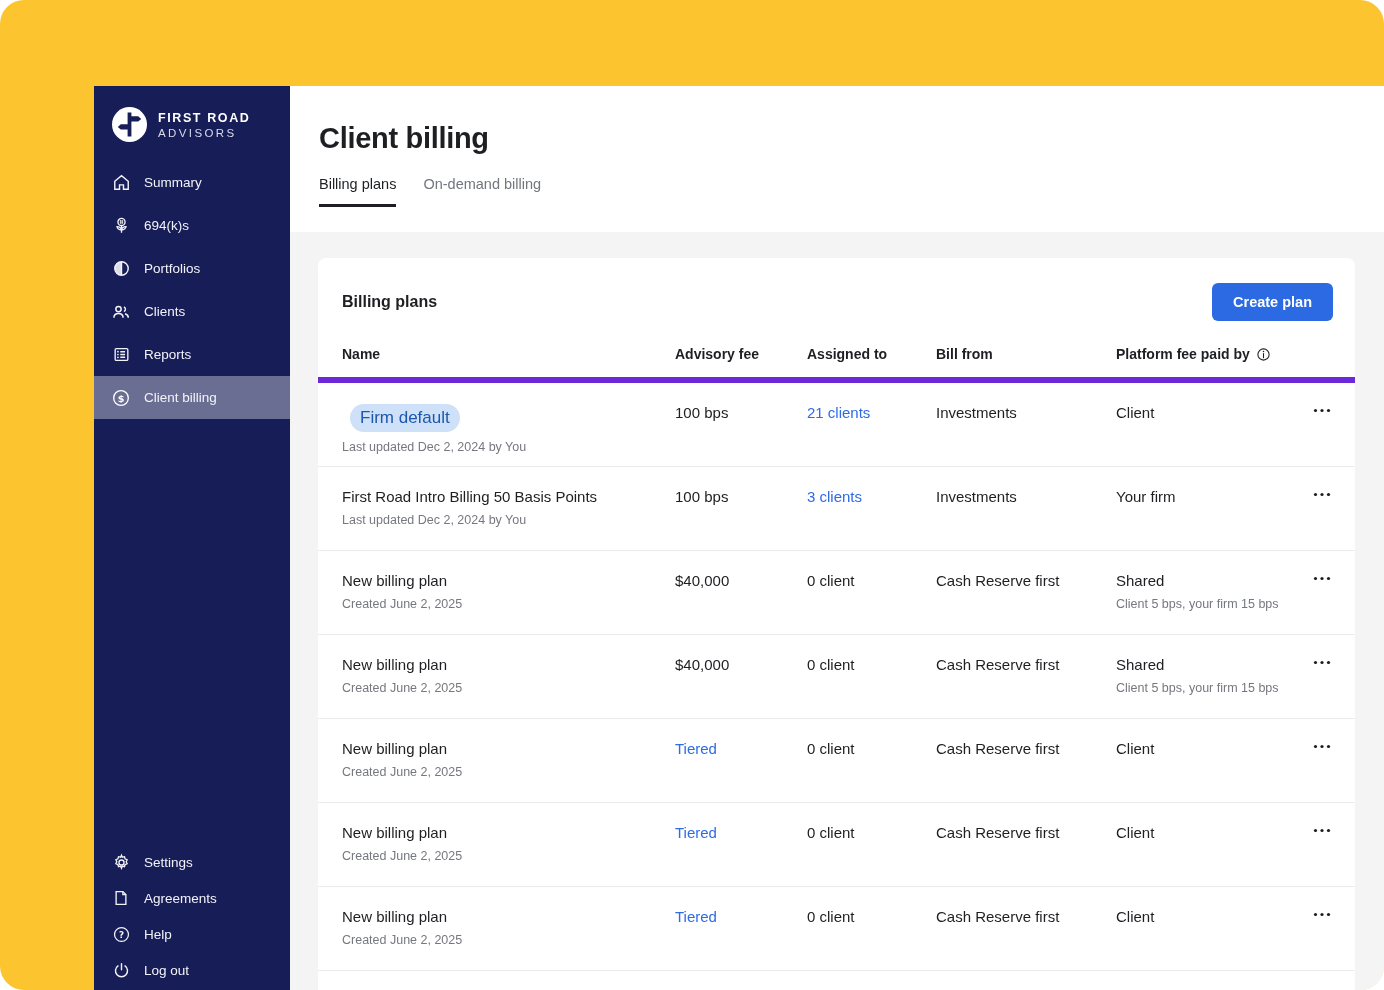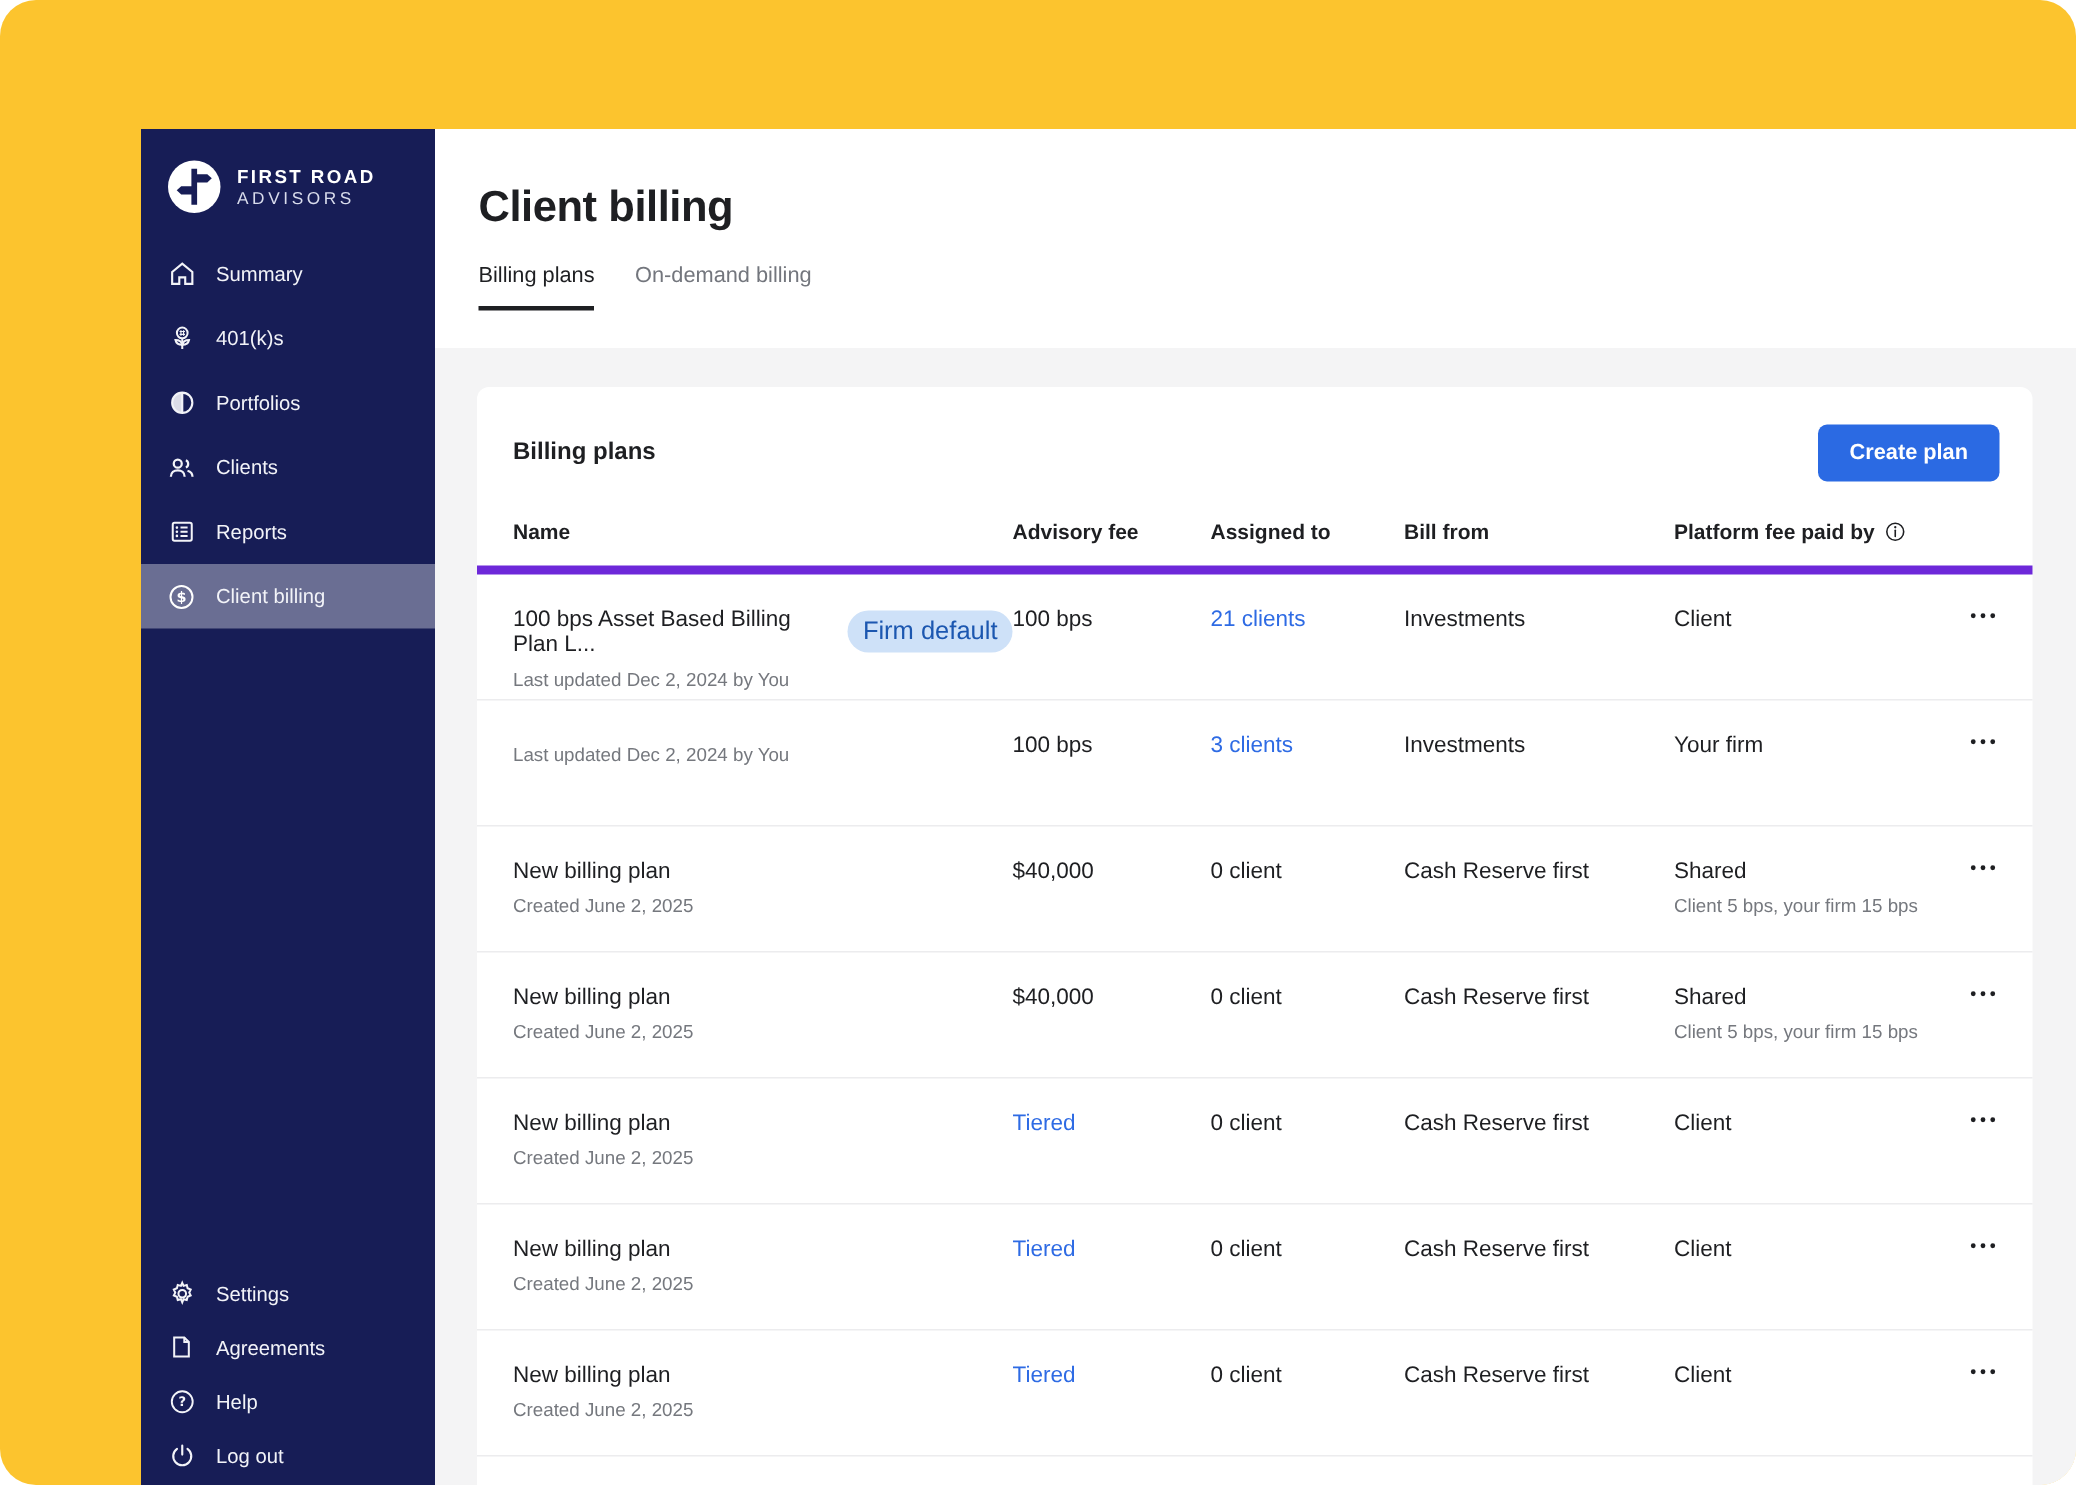--- a/index.html
+++ b/index.html
@@ -96,21 +96,21 @@
       <div class="nav-item">
         <span class="ico">
           <svg width="19" height="19" viewBox="0 0 24 24" fill="none" stroke="#F2F3F8" stroke-width="1.7">
             <circle cx="12" cy="7.5" r="4.5"></circle>
             <path d="M9.7 6.3 h4.6 M9.7 8.7 h4.6 M10.9 5.2 v4.7 M13.1 5.2 v4.7" stroke-width="1"></path>
             <path d="M12 12 V21"></path>
             <path d="M12 17.5 C9 17.5 6.8 16 6.3 13.5 C9.3 13.5 11.5 15 12 17.5 Z"></path>
             <path d="M12 17.5 C15 17.5 17.2 16 17.7 13.5 C14.7 13.5 12.5 15 12 17.5 Z"></path>
           </svg>
             </span>
-        <span>401(k)s</span>
+        <span>694(k)s</span>
       </div>
       <div class="nav-item">
         <span class="ico">
           <svg width="19" height="19" viewBox="0 0 24 24" fill="none" stroke="#F2F3F8" stroke-width="1.8">
             <circle cx="12" cy="12" r="8.5"></circle>
             <path d="M12 3.5 V20.5"></path>
             <path d="M12 12 L12 3.5 A8.5 8.5 0 0 0 12 20.5 Z" fill="#F2F3F8" stroke="none" opacity="0.9"></path>
           </svg>
             </span>
         <span>Portfolios</span>
@@ -217,40 +217,40 @@
                 <path d="M12 7 V7.2" stroke-linecap="round" stroke-width="2.4"></path>
               </svg>
                 </span>
           </div>
           <div></div>
         </div>
 
         <div class="grid-row row">
           <div>
             <div class="name-line">
-              <span class="cell-title">100 bps Asset Based Billing Plan L...</span>
               <span class="badge">Firm default</span>
             </div>
             <div class="cell-sub">Last updated Dec 2, 2024 by You</div>
           </div>
           <div class="cell-title">100 bps</div>
           <div class="cell-title blue">21 clients</div>
           <div class="cell-title">Investments</div>
           <div class="cell-title">Client</div>
           <button class="menu-btn">
             <svg width="18" height="5" viewBox="0 0 18 5">
                   <circle cx="2.5" cy="2.5" r="1.6" fill="#1E1F22"></circle>
                   <circle cx="9" cy="2.5" r="1.6" fill="#1E1F22"></circle>
                   <circle cx="15.5" cy="2.5" r="1.6" fill="#1E1F22"></circle>
                 </svg>
           </button>
         </div>
 
         <div class="grid-row row">
           <div>
+            <div class="cell-title">First Road Intro Billing 50 Basis Points</div>
             <div class="cell-sub">Last updated Dec 2, 2024 by You</div>
           </div>
           <div class="cell-title">100 bps</div>
           <div class="cell-title blue">3 clients</div>
           <div class="cell-title">Investments</div>
           <div class="cell-title">Your firm</div>
           <button class="menu-btn">
             <svg width="18" height="5" viewBox="0 0 18 5">
                   <circle cx="2.5" cy="2.5" r="1.6" fill="#1E1F22"></circle>
                   <circle cx="9" cy="2.5" r="1.6" fill="#1E1F22"></circle>

